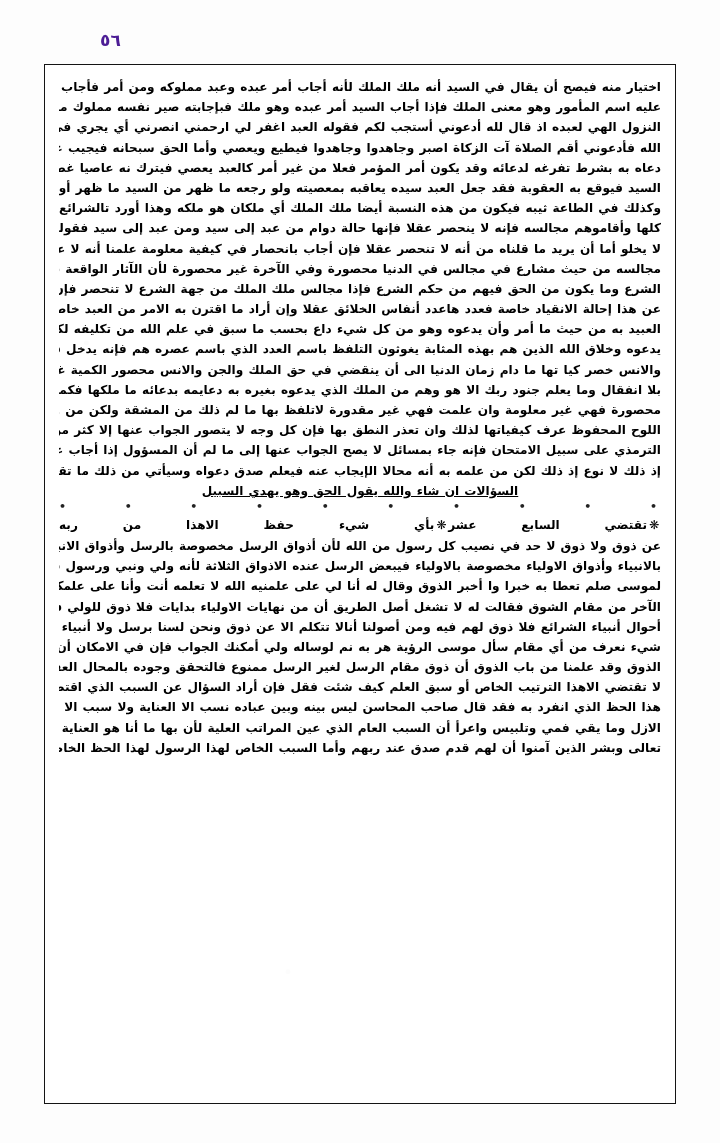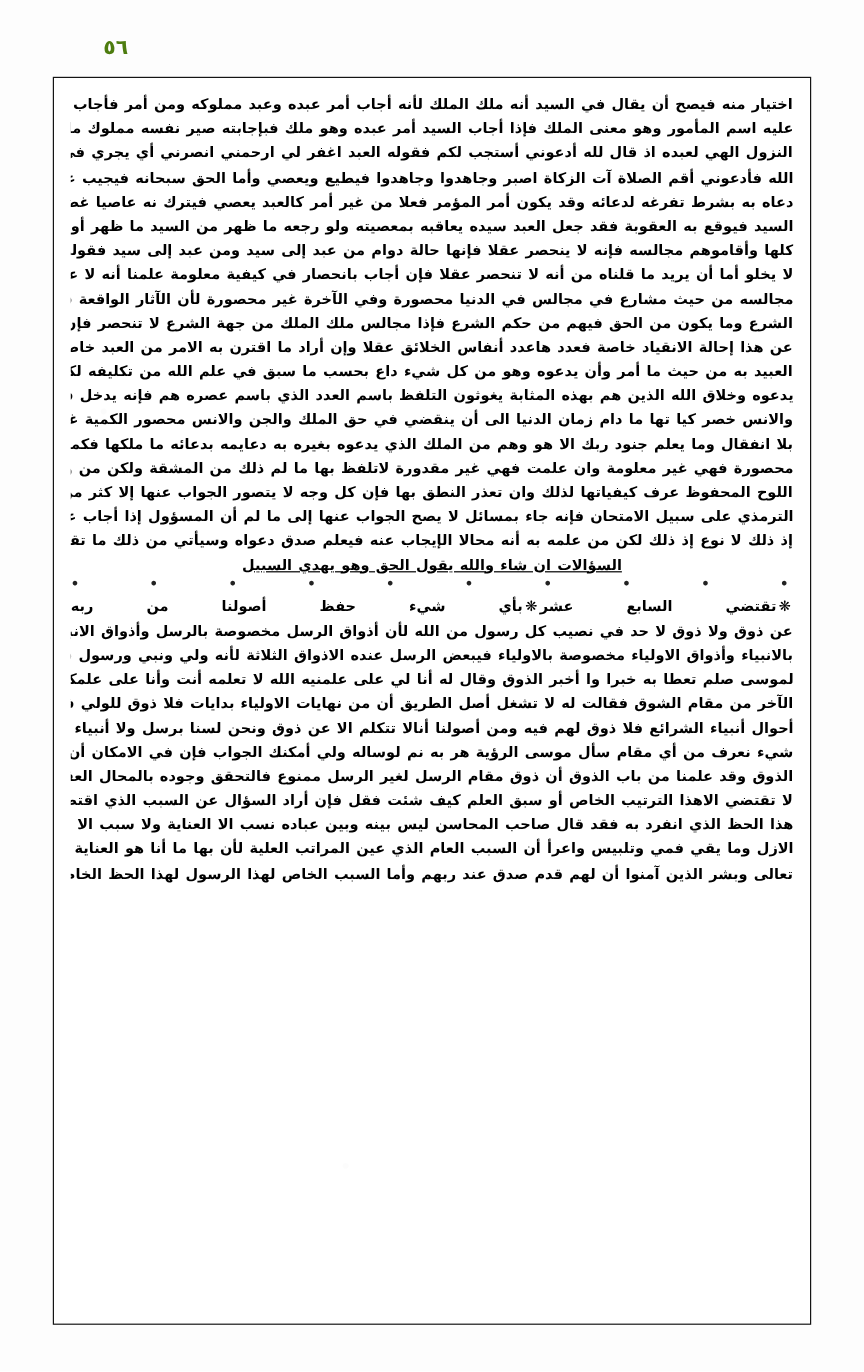--- a/index.html
+++ b/index.html
@@ -21,26 +21,26 @@
     width: 720px;
     height: 1143px;
     background: #fdfdfd;
     box-sizing: border-box;
   }
 
   
   .page-number {
     position: absolute;
     top: 30px;
-    left: 86px;
+    left: 100px;
     font-family: "DejaVu Sans", sans-serif;
     font-size: 17px;
     font-weight: bold;
     letter-spacing: 1px;
-    color: #4d7c0f;
+    color: #4c1d95;
     direction: rtl;
   }
 
   
   .text-frame {
     position: absolute;
     top: 64px;
     left: 44px;
     width: 632px;
     height: 1040px;
@@ -132,20 +132,21 @@
   <div class="text-frame">
     <div class="body-text">
 
       <p>
         <span class="line">اختيار منه فيصح أن يقال في السيد أنه ملك الملك لأنه أجاب أمر عبده وعبد مملوكه  ومن أمر فأجاب فقد صح</span>
         <span class="line">عليه اسم المأمور وهو معنى الملك فإذا أجاب السيد أمر عبده وهو ملك فبإجابته صير نفسه مملوك ملكه  وهذا غاية</span>
         <span class="line">النزول الهي لعبده اذ قال لله أدعوني أستجب لكم فقوله العبد اغفر لي ارحمني انصرني أي يجري في فعل ويقول</span>
         <span class="line">الله فأدعوني أقم الصلاة آت الزكاة اصبر وجاهدوا وجاهدوا فيطيع ويعصي  وأما الحق سبحانه فيجيب عبده ما</span>
         <span class="line">دعاه به بشرط تفرغه لدعائه  وقد يكون أمر المؤمر فعلا من غير أمر كالعبد يعصي فيترك نه عاصيا غضبا في نفس</span>
         <span class="line">السيد فيوقع به العقوبة فقد جعل العبد سيده يعاقبه بمعصيته  ولو رجعه ما ظهر من السيد ما ظهر أو يغفر له</span>
+        <span class="line">وكذلك في الطاعة ثيبه فيكون من هذه النسبة أيضا ملك الملك أي ملكان هو ملكه  وهذا أورد تالشرائع</span>
         <span class="line">كلها  وأقاموهم مجالسه فإنه لا ينحصر عقلا  فإنها حالة دوام من عبد إلى سيد  ومن عبد إلى سيد  فقوله</span>
       </p>
 
       <p>
         <span class="line">لا يخلو أما أن يريد ما قلناه من أنه لا تنحصر عقلا  فإن أجاب بانحصار في كيفية معلومة علمنا أنه لا علم عنده أو يريد</span>
         <span class="line">مجالسه من حيث مشارع في مجالس في الدنيا محصورة  وفي الآخرة غير محصورة  لأن الآثار الواقعة في الآخرة</span>
         <span class="line">الشرع وما يكون من الحق فيهم من حكم الشرع فإذا مجالس ملك الملك من جهة الشرع لا تنحصر فإن أراد السائل</span>
         <span class="line">عن هذا إحالة الانقياد خاصة فعدد هاعدد أنفاس الخلائق  عقلا وإن أراد ما اقترن به الامر من العبد خاصة فعلى قدر ما دعا</span>
         <span class="line">العبيد به من حيث ما أمر  وأن يدعوه وهو من كل شيء داع بحسب ما سبق في علم الله من تكليفه لكل عين عبد أن</span>
         <span class="line">يدعوه وخلاق الله الذين هم بهذه المثابة يغوثون التلفظ باسم العدد الذي باسم عصره هم فإنه يدخل في ذلك الملائكة والجن</span>
@@ -154,21 +155,21 @@
         <span class="line">محصورة فهي غير معلومة وان علمت فهي غير مقدورة لاتلفظ بها ما لم ذلك من المشقة ولكن من وقف على مارقم في</span>
         <span class="line">اللوح المحفوظ عرف كيفياتها لذلك وان تعذر النطق بها فإن كل وجه لا يتصور الجواب عنها  إلا كثر من هذا فإنه أجابه</span>
         <span class="line">الترمذي على سبيل الامتحان فإنه جاء بمسائل لا يصح الجواب عنها إلى ما لم أن المسؤول إذا أجاب عنها إنه مبطل في دعواه</span>
         <span class="line">إذ ذلك لا نوع إذ ذلك لكن من علمه به أنه محالا الإيجاب عنه  فيعلم صدق دعواه وسيأتي من ذلك ما تقف عليه في هذه</span>
         <span class="line center">السؤالات ان شاء والله يقول الحق وهو يهدي السبيل</span>
       </p>
 
       <div class="sep-dots">• • • • • • • • • •</div>
 
       <div class="section-heading">
-        <span class="marker">❋</span><span>تقتضي السابع عشر</span><span class="marker">❋</span><span>بأي شيء حفظ أصولنا من ربه</span>
+        <span class="marker">❋</span><span>تقتضي السابع عشر</span><span class="marker">❋</span><span>بأي شيء حفظ الاهذا من ربه</span>
       </div>
 
       <p>
         <span class="line">عن ذوق ولا ذوق لا حد في نصيب كل رسول من الله لأن أذواق الرسل مخصوصة بالرسل وأذواق الانبياء مخصوصة</span>
         <span class="line">بالانبياء وأذواق الاولياء مخصوصة بالاولياء فيبعض الرسل عنده الاذواق الثلاثة لأنه ولي  ونبي  ورسول  قال الخضر</span>
         <span class="line">لموسى صلم تعطا به خبرا وا أخبر الذوق وقال له أنا لي على علمنيه الله لا تعلمه أنت وأنا على علمكه الله لا أعلمه أنا هذا</span>
         <span class="line">الآخر من مقام الشوق فقالت له لا تشغل أصل الطريق أن من نهايات الاولياء بدايات فلا ذوق للولي في حال من</span>
         <span class="line">أحوال أنبياء الشرائع فلا ذوق لهم فيه ومن أصولنا أنالا تتكلم الا عن ذوق ونحن لسنا برسل ولا أنبياء فكيف أفتي</span>
         <span class="line">شيء نعرف من أي مقام سأل موسى الرؤية هر به نم لوساله ولي أمكنك الجواب فإن في الامكان أن يكون لك ذلك</span>
         <span class="line">الذوق وقد علمنا من باب الذوق أن ذوق مقام الرسل لغير الرسل ممنوع فالتحقق وجوده بالمحال العقلي لا أن الذات</span>

